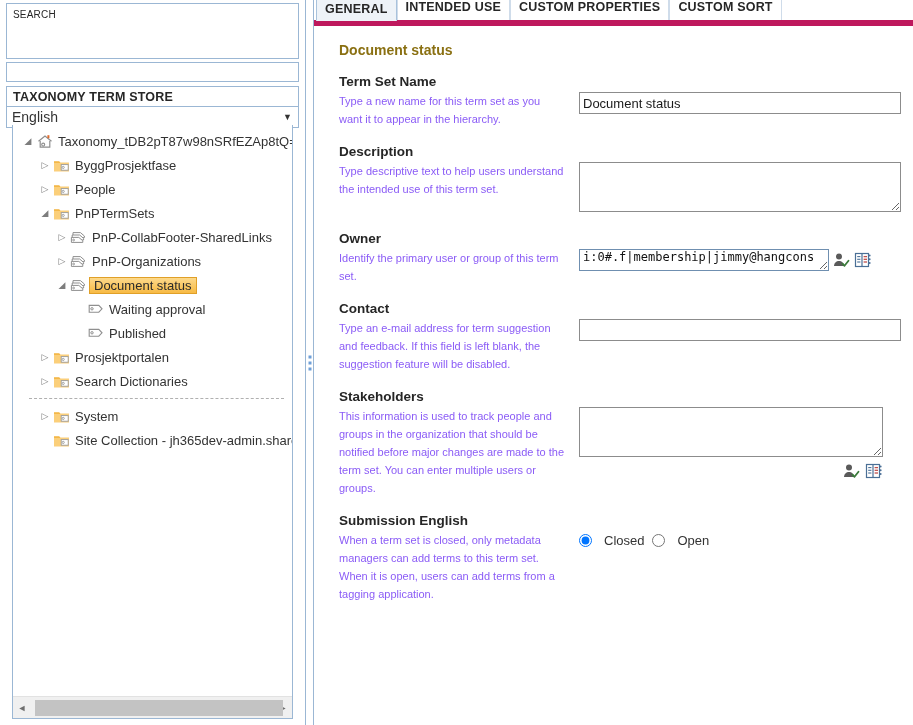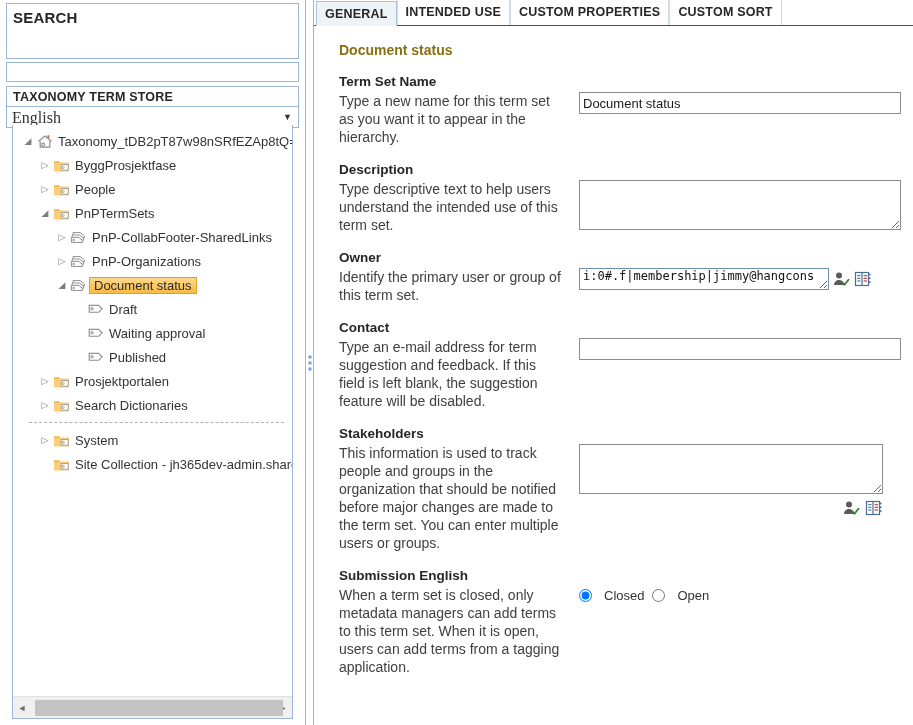--- a/index.html
+++ b/index.html
@@ -21,22 +21,22 @@
     position: relative;
     background: #ffffff;
   }
   .panel-box {
     border: 1px solid #9bb7d4;
     background: #ffffff;
     margin: 3px 6px 0 6px;
   }
   #search-box { height: 56px; position: relative; }
   .section-caption {
-    font-weight: bold;
-    font-size: 15px;
+    font-weight: normal;
+    font-size: 10px;
     color: #262626;
     letter-spacing: 0.2px;
     padding: 5px 6px 0 6px;
   }
   #search-input {
     position: absolute;
     left: 5px; right: 5px; top: 24px;
     height: 24px;
     border: 0;
     outline: 0;
@@ -67,22 +67,22 @@
     border-top: 1px solid #9bb7d4;
     height: 22px;
     position: relative;
     background: #fff;
   }
   #lang-select {
     position: absolute; inset: 0;
     border: 0; outline: 0;
     -webkit-appearance: none; appearance: none;
     background: transparent;
-    font-family: Liberation Serif, serif;
-    font-size: 16px;
+    font-family: Liberation Sans, sans-serif;
+    font-size: 14px;
     color: #333;
     padding: 0 20px 0 5px;
     height: 100%;
   }
   #lang-arrow {
     position: absolute;
     right: 6px; top: 50%;
     transform: translateY(-50%);
     font-size: 9px;
     color: #333;
@@ -189,21 +189,21 @@
     flex: 1;
     height: 725px;
     position: relative;
     background: #ffffff;
     overflow: hidden;
   }
   #tabs {
     display: flex;
     align-items: flex-end;
     height: 26px;
-    border-bottom: 1px solid #be185d;
+    border-bottom: 6px solid #be185d;
     padding-left: 2px;
   }
   .tab {
     font-size: 12.5px;
     font-weight: bold;
     color: #262626;
     letter-spacing: 0.2px;
     padding: 4px 8px 4px 8px;
     border-left: 1px solid #cfdcea;
     border-right: 1px solid #cfdcea;
@@ -235,22 +235,22 @@
     margin-bottom: 16px;
   }
   .field-left { width: 240px; padding-right: 14px; }
   .field-title {
     font-weight: bold;
     font-size: 13.5px;
     color: #262626;
     margin-bottom: 3px;
   }
   .field-desc {
-    font-size: 14px;
-    color: #404040;
+    font-size: 11px;
+    color: #8b5cf6;
     line-height: 18px;
   }
   .field-right { position: relative; padding-top: 18px; }
 
   input[type="text"].txt {
     width: 322px;
     height: 22px;
     border: 1px solid #8c8c8c;
     font-family: "Liberation Sans", sans-serif;
     font-size: 13px;
@@ -416,30 +416,20 @@
             <span class="node-label selected">Document status</span>
           </div>
           <div class="node" style="padding-left: 57px;">
             <span class="twisty none">&nbsp;</span>
             <span class="node-icon">
               <svg width="18" height="14" viewBox="0 0 18 14">
                 <path d="M2.2 3.4h9.6l3.2 3.4-3.2 3.4H2.2z" fill="#ffffff" stroke="#8f8f8f" stroke-width="1.1"></path>
                 <circle cx="5" cy="6.8" r="1.2" fill="none" stroke="#8f8f8f" stroke-width="1"></circle>
               </svg>
             </span>
-            <span class="node-label">Draft</span>
-          </div>
-          <div class="node" style="padding-left: 57px;">
-            <span class="twisty none">&nbsp;</span>
-            <span class="node-icon">
-              <svg width="18" height="14" viewBox="0 0 18 14">
-                <path d="M2.2 3.4h9.6l3.2 3.4-3.2 3.4H2.2z" fill="#ffffff" stroke="#8f8f8f" stroke-width="1.1"></path>
-                <circle cx="5" cy="6.8" r="1.2" fill="none" stroke="#8f8f8f" stroke-width="1"></circle>
-              </svg>
-            </span>
             <span class="node-label">Waiting approval</span>
           </div>
           <div class="node" style="padding-left: 57px;">
             <span class="twisty none">&nbsp;</span>
             <span class="node-icon">
               <svg width="18" height="14" viewBox="0 0 18 14">
                 <path d="M2.2 3.4h9.6l3.2 3.4-3.2 3.4H2.2z" fill="#ffffff" stroke="#8f8f8f" stroke-width="1.1"></path>
                 <circle cx="5" cy="6.8" r="1.2" fill="none" stroke="#8f8f8f" stroke-width="1"></circle>
               </svg>
             </span>

